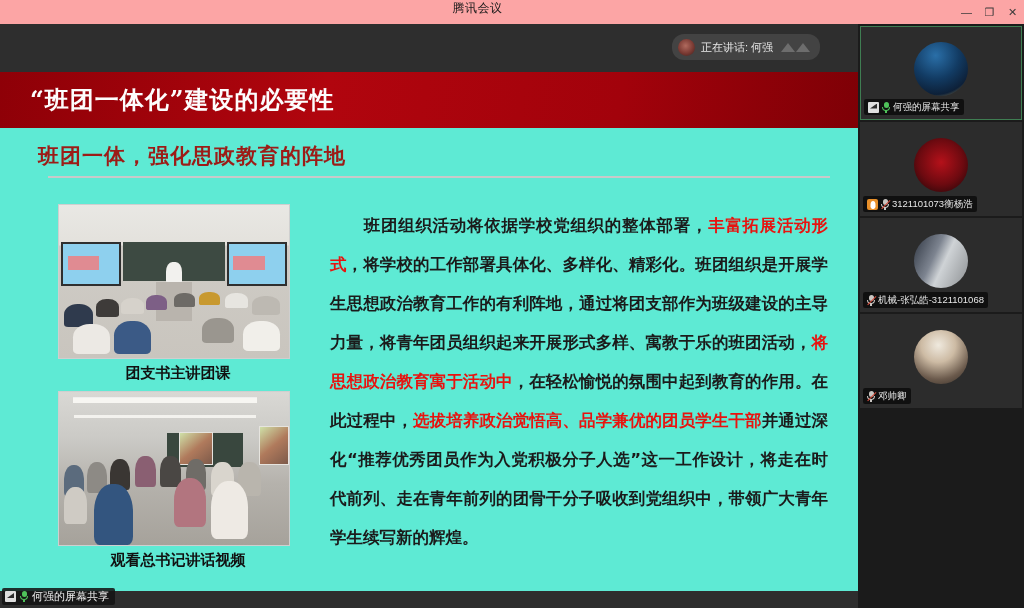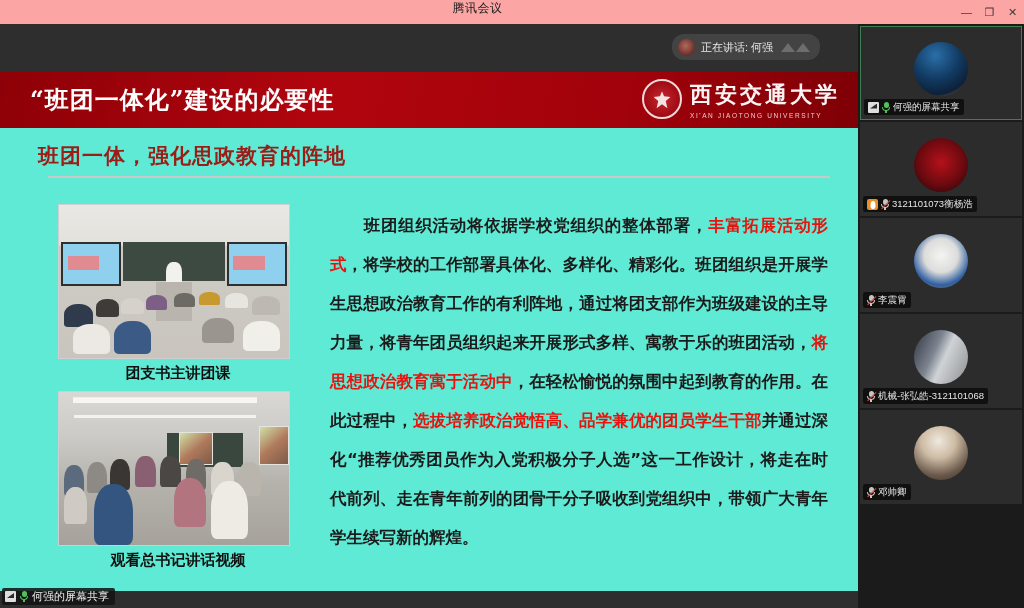--- a/index.html
+++ b/index.html
@@ -141,27 +141,20 @@
     <div class="sp-wave">
         <span></span>
         <span></span>
       </div>
   </div>
 
   <div class="slide">
 
     <div class="slide-banner">
       <div class="slide-title">“班团一体化”建设的必要性</div>
-      <div class="logo-wrap">
-        <div class="logo-seal"></div>
-        <div class="logo-text">
-          <div class="logo-cn">西安交通大学</div>
-          <div class="logo-en">XI'AN JIAOTONG UNIVERSITY</div>
-        </div>
-      </div>
     </div>
 
     <div class="slide-sub">班团一体，强化思政教育的阵地</div>
     <div class="sub-rule"></div>
 
     <div class="photo-col">
       <div class="photo ph1">
         <div class="scr l"></div>
           <div class="board"></div>
           <div class="scr r"></div>
@@ -247,31 +240,20 @@
       <span class="ic ic-host"></span>
       <span class="mic off">
         <span class="cap"></span>
           <span class="arc"></span>
           <span class="stem"></span>
       </span>
       <span class="tile-name">3121101073衡杨浩</span>
     </div>
   </div>
 
-  <div class="tile">
-    <div class="tile-avatar" style="background:radial-gradient(circle at 50% 40%,#f4f4f2 0%,#dcdcda 40%,#2e5fa3 70%,#c8881f 100%)"></div>
-    <div class="tile-label">
-      <span class="mic off">
-        <span class="cap"></span>
-          <span class="arc"></span>
-          <span class="stem"></span>
-      </span>
-      <span class="tile-name">李震霄</span>
-    </div>
-  </div>
 
   <div class="tile">
     <div class="tile-avatar" style="background:linear-gradient(115deg,#2d3440 0%,#7d8490 38%,#cfd3d6 55%,#8c8f92 100%)"></div>
     <div class="tile-label">
       <span class="mic off">
         <span class="cap"></span>
           <span class="arc"></span>
           <span class="stem"></span>
       </span>
       <span class="tile-name">机械-张弘皓-3121101068</span>

